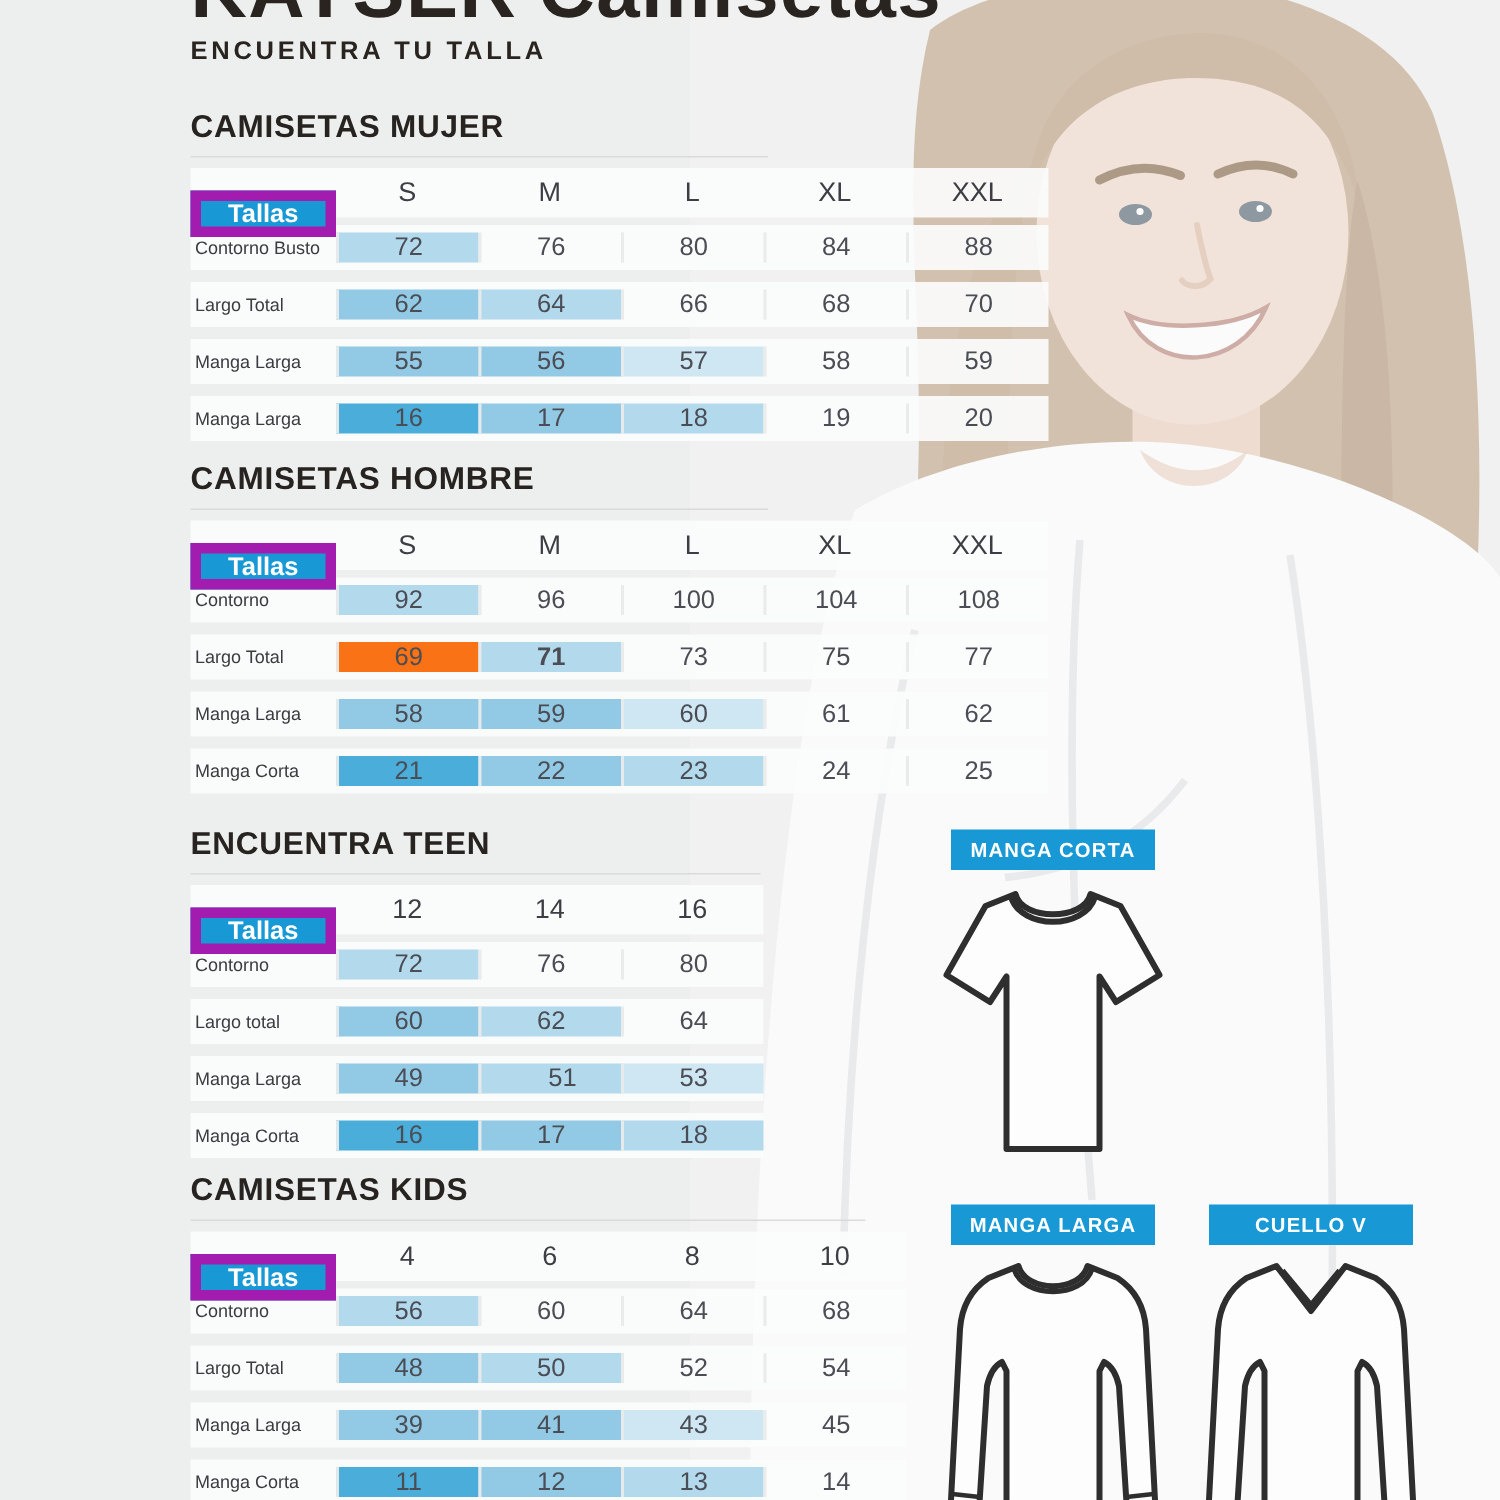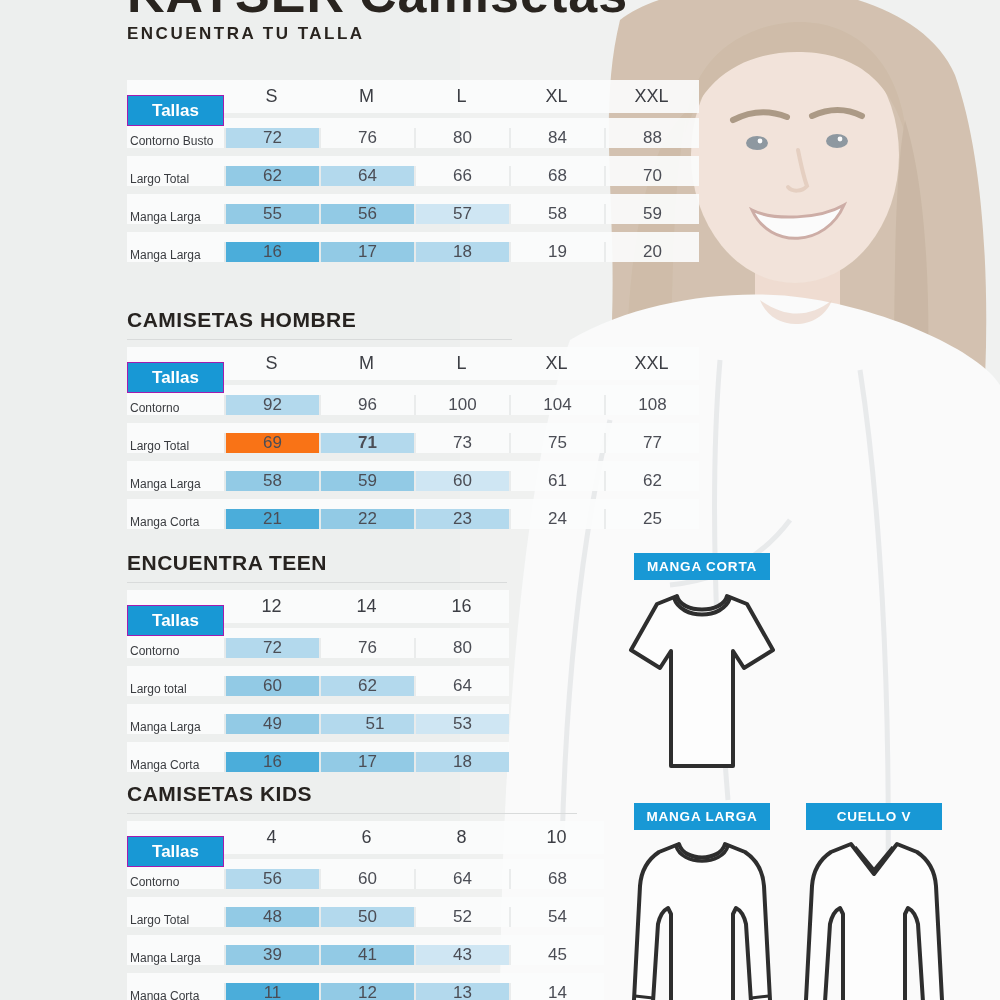--- a/index.html
+++ b/index.html
@@ -33,30 +33,30 @@
   .sec-hombre { top:308px; } .sec-hombre h2 { width:385px; }
   .sec-teen   { top:551px; } .sec-teen h2   { width:380px; }
   .sec-kids   { top:782px; } .sec-kids h2   { width:450px; }
   .size-table { margin-top:7px; }
   .head-row {
     display:flex; align-items:center; height:33px; margin-bottom:5px;
     background:rgba(251,252,252,.92);
   }
   .tallas-badge {
     width:97px; height:31px; flex:0 0 97px;
-    background:#1898d5; border:1px solid #a21caf;
+    background:#1898d5; border:7px solid #a21caf;
     color:#ffffff; font-size:17px; font-weight:bold;
     display:flex; align-items:center; justify-content:center;margin-top:28px;
   }
   .col-h {
     width:95px; flex:0 0 95px; text-align:center;
     font-size:18px; color:#3c3e44;
   }
   .drow {
-    display:flex; align-items:flex-end; height:30px; margin-bottom:8px;
+    display:flex; align-items:center; height:30px; margin-bottom:8px;
     background:rgba(251,252,252,.92);
   }
   .rlabel {
     width:97px; flex:0 0 97px; display:flex; align-items:center;
     padding-left:3px; font-size:12px; color:#3a3c40;
   }
   .cell {
     width:95px; flex:0 0 95px; display:flex; align-items:center; justify-content:center;
     font-size:17px; color:#4b4d55; border-left:2px solid rgba(233,235,235,.95);
   }
@@ -136,20 +136,21 @@
 </div>
 
 <div class="page">
 
   <div class="title-row">
     <span class="brand">KAYSER</span><span class="product">Camisetas</span>
   </div>
   <div class="subtitle">ENCUENTRA TU TALLA</div>
 
   <section class="tsec sec-mujer">
+    <h2>CAMISETAS MUJER</h2>
     <div class="size-table">
       <div class="head-row">
         <div class="tallas-badge">Tallas</div>
       <div class="col-h">S</div>
           <div class="col-h">M</div>
           <div class="col-h">L</div>
           <div class="col-h">XL</div>
           <div class="col-h">XXL</div>
         </div>
       <div>

